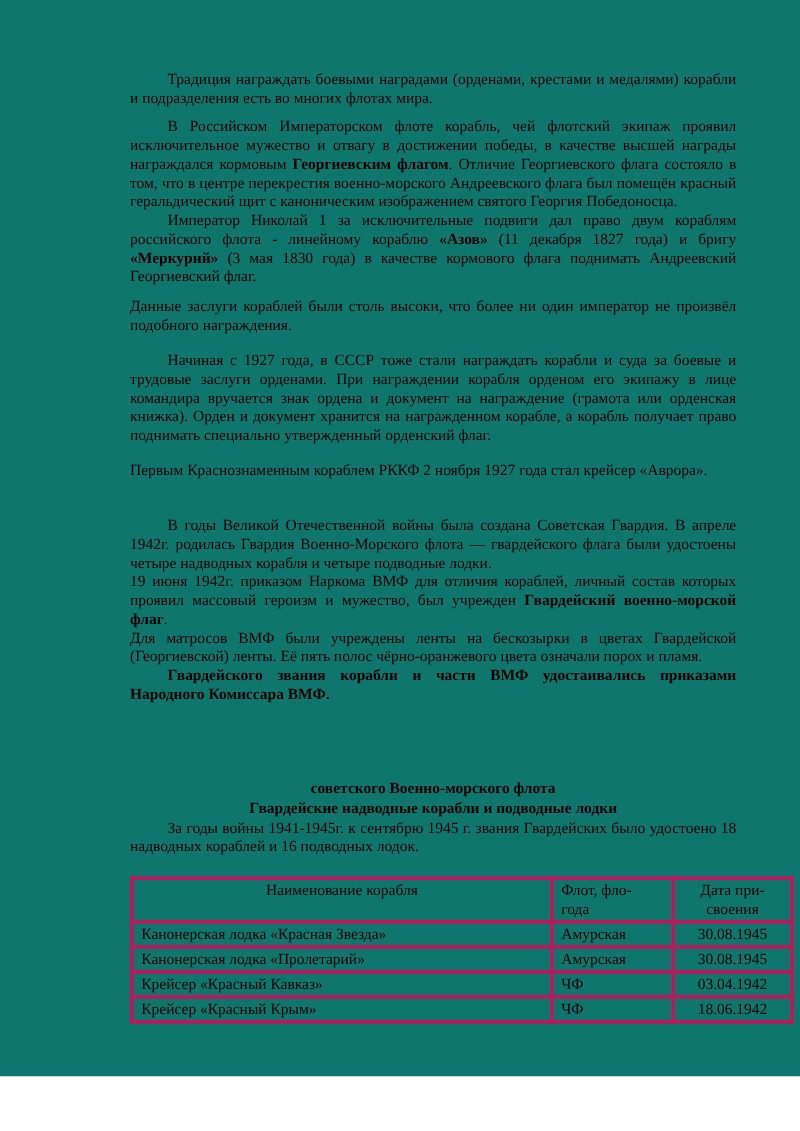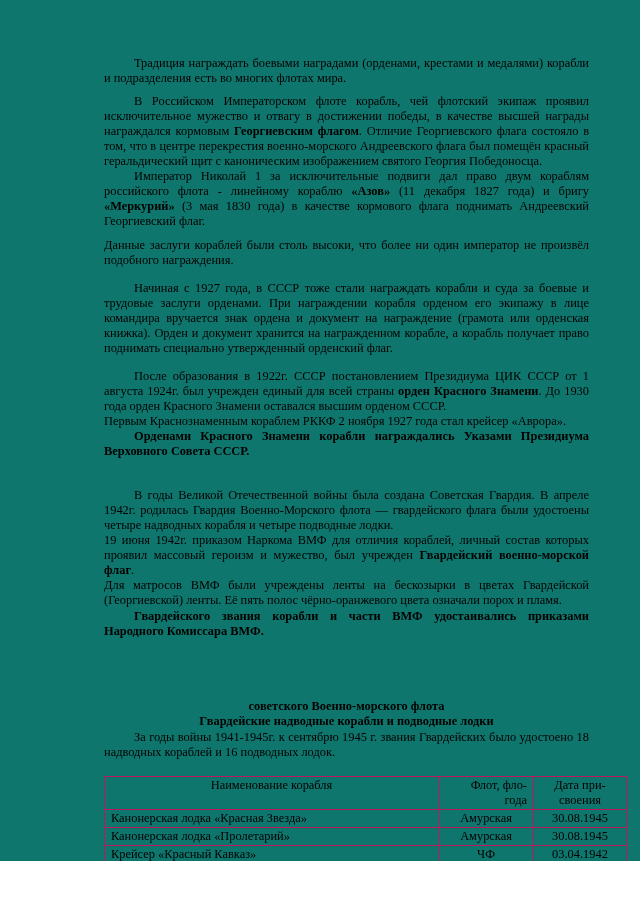--- a/index.html
+++ b/index.html
@@ -53,32 +53,32 @@
     text-align: center;
     text-indent: 0;
   }
   table.ships {
     border-collapse: collapse;
     width: 485px;
     margin-top: 16px;
     table-layout: fixed;
   }
   table.ships td, table.ships th {
-    border: 1px solid #be185d;
+    border: 3px solid #be185d;
     font-size: 12.4px;
     line-height: 15.05px;
     font-weight: normal;
     padding: 0 6px;
     vertical-align: top;
   }
   table.ships th.c-name { width: 321px; text-align: center; }
-  table.ships th.c-fleet { width: 82px; text-align: right; }
+  table.ships th.c-fleet { width: 82px; text-align: left; }
   table.ships th.c-date { width: 80px; }
   table.ships td.c-name { text-align: left; }
-  table.ships td.c-fleet { text-align: center; }
+  table.ships td.c-fleet { }
   table.ships td.c-date { text-align: center; }
   table.ships thead td, table.ships thead th { padding-top: 1px; padding-bottom: 1px; }
   table.ships tbody td { padding-top: 1px; padding-bottom: 1px; }
 </style>
 </head>
 <body>
 
 <div id="page">
   <div id="content">
 
@@ -93,25 +93,23 @@
     <div class="gap-sm"></div>
 
     <p class="noindent"><span>Данные заслуги кораблей были столь высоки, что более ни один император не произвёл подобного награждения.</span></p>
 
     <div class="gap-md"></div>
 
     <p class="indent"><span>Начиная с 1927 года, в СССР тоже стали награждать корабли и суда за боевые и трудовые заслуги орденами. При награждении корабля орденом его экипажу в лице командира вручается знак ордена и документ на награждение (грамота или орденская книжка). Орден и документ хранится на награжденном корабле, а корабль получает право поднимать специально утвержденный орденский флаг.</span></p>
 
     <div class="gap-md"></div>
 
-    <p class="indent"><span>После образования в 1922г. СССР постановлением Президиума ЦИК СССР от 1 августа 1924г. был учрежден единый для всей страны </span><b>орден Красного Знамени</b><span>. До 1930 года орден Красного Знамени оставался высшим орденом СССР.</span></p>
 
     <p class="noindent"><span>Первым Краснознаменным кораблем РККФ 2 ноября 1927 года стал крейсер «Аврора».</span></p>
 
-    <p class="indent"><b>Орденами Красного Знамени корабли награждались Указами Президиума Верховного Совета СССР.</b></p>
 
     <div class="gap-lg"></div>
 
     <p class="indent"><span>В годы Великой Отечественной войны была создана Советская Гвардия. В апреле 1942г. родилась Гвардия Военно-Морского флота — гвардейского флага были удостоены четыре надводных корабля и четыре подводные лодки.</span></p>
 
     <p class="noindent"><span>19 июня 1942г. приказом Наркома ВМФ для отличия кораблей, личный состав которых проявил массовый героизм и мужество, был учрежден </span><b>Гвардейский военно-морской флаг</b><span>.</span></p>
 
     <p class="noindent"><span>Для матросов ВМФ были учреждены ленты на бескозырки в цветах Гвардейской (Георгиевской) ленты. Её пять полос чёрно-оранжевого цвета означали порох и пламя.</span></p>
 
     <p class="indent"><b>Гвардейского звания корабли и части ВМФ удостаивались приказами Народного Комиссара ВМФ.</b></p>

